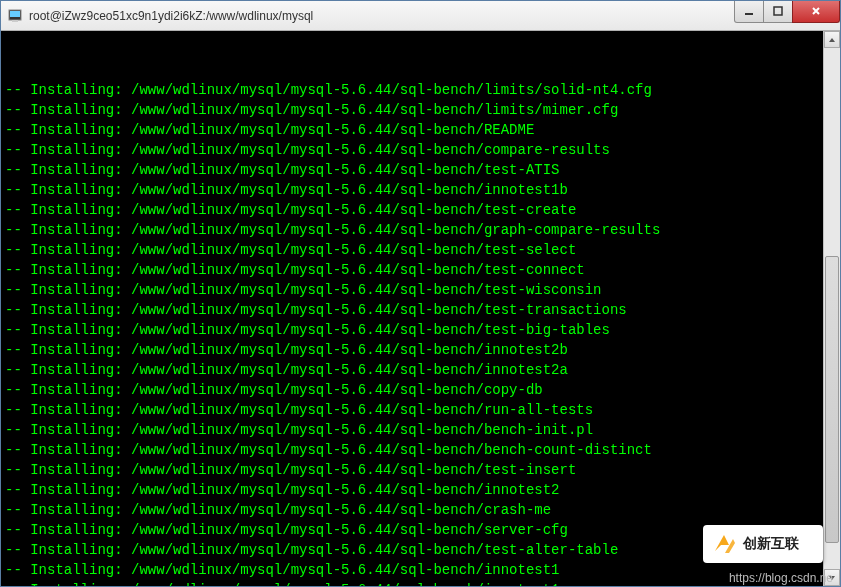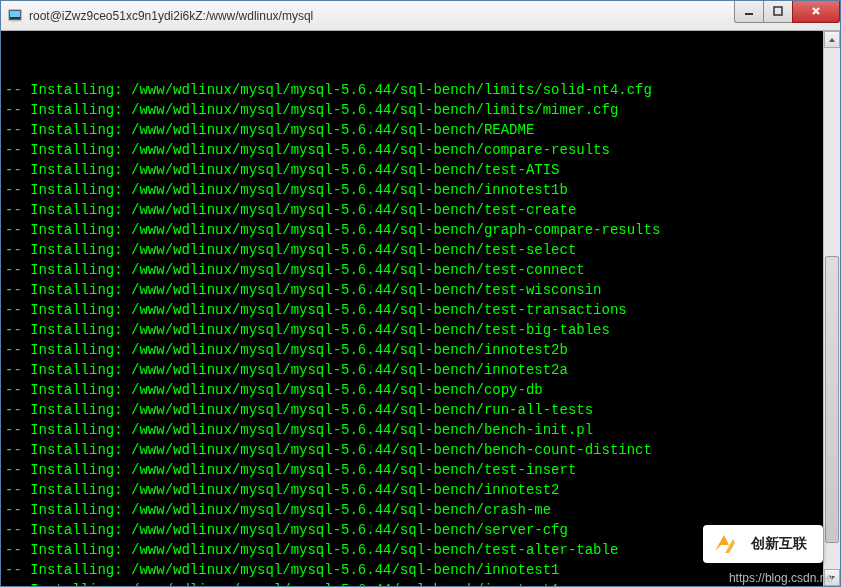--- a/index.html
+++ b/index.html
@@ -116,21 +116,20 @@
 .logo-badge {
   position:absolute;
   right: 18px; bottom: 24px;
   width: 120px; height: 38px;
   background: #fff;
   border-radius: 4px;
   box-shadow: 0 1px 4px rgba(0,0,0,.4);
   display: flex; align-items: center;
   padding: 0 8px;
   z-index: 6;
-  gap: 8px;
 }
 .logo-mark {
   width: 26px; height: 26px;
   position: relative;
   margin-right: 6px;
 }
 .logo-mark svg{width:26px;height:26px;}
 .logo-text {
   font-size: 14px;
   font-weight: bold;

